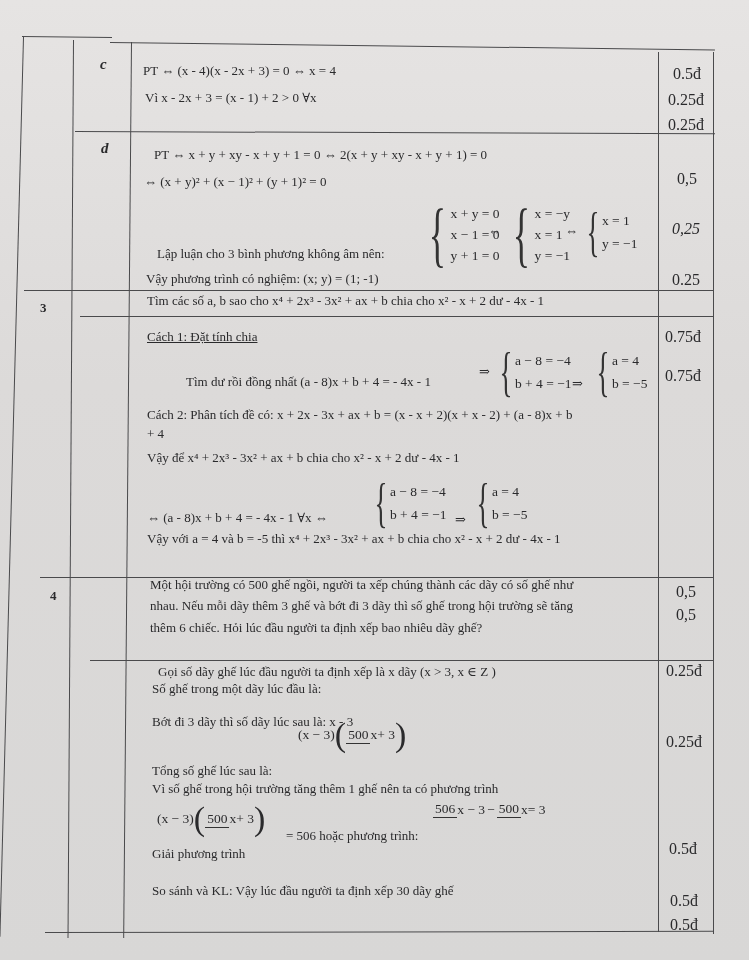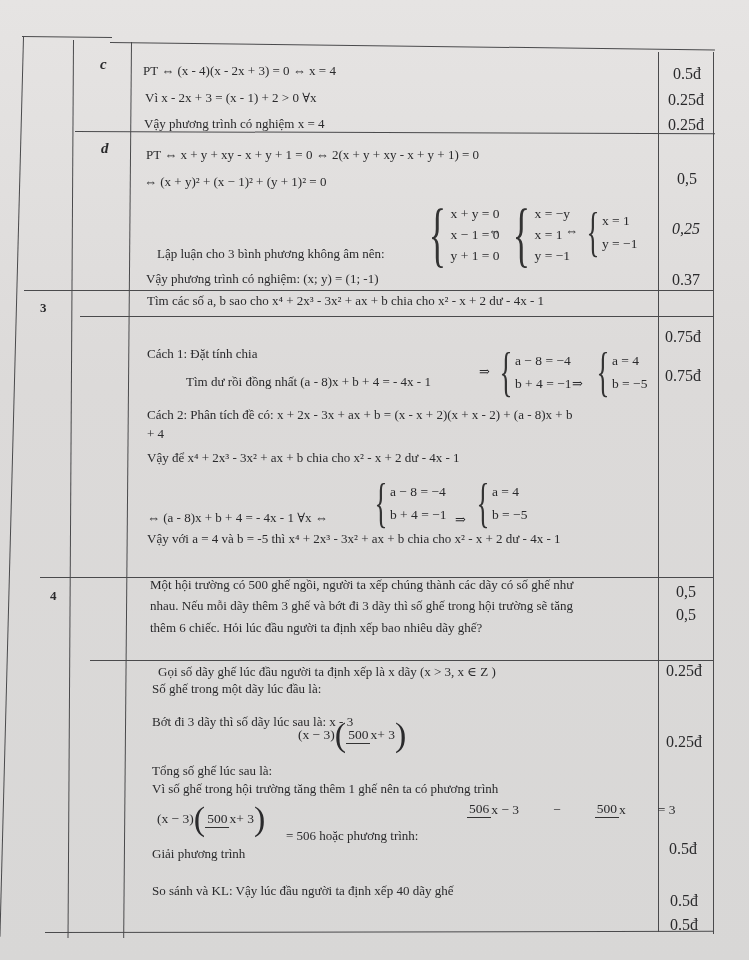--- a/index.html
+++ b/index.html
@@ -45,27 +45,26 @@
   <div class="hl" style="left:75px; top:131px; width:640px; transform:rotate(0.2deg); transform-origin:left;"></div>
   <div class="hl" style="left:24px; top:290px; width:690px;"></div>
   <div class="hl" style="left:80px; top:316px; width:634px;"></div>
   <div class="hl" style="left:40px; top:577px; width:674px;"></div>
   <div class="hl" style="left:90px; top:660px; width:624px;"></div>
   <div class="hl" style="left:45px; top:932px; width:669px; transform:rotate(-0.1deg); transform-origin:left;"></div>
 
   <div class="t label" style="left:100px; top:56px;">c</div>
   <div class="t" style="left:143px; top:63px;">PT ⇔ (x - 4)(x - 2x + 3) = 0 ⇔ x = 4</div>
   <div class="t" style="left:145px; top:90px;">Vì x - 2x + 3 = (x - 1) + 2 &gt; 0 ∀x</div>
-  <div class="t" style="left:144px; top:116px;">Vậy phương trình có nghiệm x = 4</div>
   <div class="t score" style="left:673px; top:66px;">0.5đ</div>
   <div class="t score" style="left:668px; top:92px;">0.25đ</div>
   <div class="t score" style="left:668px; top:117px;">0.25đ</div>
 
   <div class="t label" style="left:101px; top:140px;">d</div>
-  <div class="t" style="left:146px; top:147px;font-family:Liberation Serif, serif;">PT ⇔ x + y + xy - x + y + 1 = 0 ⇔  2(x + y + xy - x + y + 1) = 0</div>
+  <div class="t" style="left:154px; top:147px;font-family:Liberation Serif, serif;">PT ⇔ x + y + xy - x + y + 1 = 0 ⇔  2(x + y + xy - x + y + 1) = 0</div>
   <div class="t" style="left:144px; top:174px;">⇔  (x + y)² + (x − 1)² + (y + 1)² = 0</div>
   <div class="t" style="left:157px; top:246px;">Lập luận cho 3 bình phương không âm nên:</div>
 
   <div class="sys" style="left:420px; top:198px;">
     <span class="brace brace3">{</span>
     <div class="sys-lines">
       <span>x + y = 0</span>
       <span>x − 1 = 0</span>
       <span>y + 1 = 0</span>
     </div>
@@ -83,25 +82,25 @@
   <div class="sys sys2" style="left:580px; top:205px;">
     <span class="brace">{</span>
     <div class="sys-lines">
       <span>x = 1</span>
       <span>y = −1</span>
     </div>
   </div>
   <div class="t" style="left:146px; top:271px;">Vậy phương trình có nghiệm: (x; y) = (1; -1)</div>
   <div class="t score" style="left:677px; top:171px;">0,5</div>
   <div class="t score" style="left:672px; top:221px;font-style:italic;">0,25</div>
-  <div class="t score" style="left:672px; top:272px;">0.37</div>
+  <div class="t score" style="left:672px; top:272px;">0.25</div>
 
   <div class="t qnum" style="left:40px; top:300px;">3</div>
   <div class="t" style="left:147px; top:293px;">Tìm các số a, b sao cho x⁴ + 2x³ - 3x² + ax + b chia cho x² - x + 2 dư - 4x - 1</div>
-  <div class="t" style="left:147px; top:346px;">Cách 1: Đặt tính chia</div>
+  <div class="t" style="left:147px; top:329px;text-decoration:underline;">Cách 1: Đặt tính chia</div>
   <div class="t score" style="left:665px; top:329px;">0.75đ</div>
   <div class="t" style="left:186px; top:374px;">Tìm dư rồi đồng nhất (a - 8)x + b + 4 = - 4x - 1</div>
   <div class="t" style="left:479px; top:364px;">⇒</div>
   <div class="sys sys2" style="left:493px; top:345px;">
     <span class="brace">{</span>
     <div class="sys-lines">
       <span>a − 8 = −4</span>
       <span>b + 4 = −1</span>
     </div>
   </div>
@@ -162,33 +161,33 @@
     <span>(x − 3)</span>
     <span class="paren">(</span>
     <span class="frac">
         <span class="n">500</span>
         <span>x</span>
       </span>
     <span>+ 3</span>
     <span class="paren">)</span>
   </div>
   <div class="t" style="left:286px; top:828px;">= 506  hoặc phương trình:</div>
-  <div class="expr" style="left:467px; top:801px;gap:32px;">
+  <div class="expr" style="left:433px; top:801px;">
     <span class="frac">
         <span class="n">506</span>
         <span>x − 3</span>
       </span>
     <span style="margin:0 2px;">−</span>
     <span class="frac">
         <span class="n">500</span>
         <span>x</span>
       </span>
     <span>= 3</span>
   </div>
   <div class="t" style="left:152px; top:846px;">Giải phương trình</div>
-  <div class="t" style="left:152px; top:883px;">So sánh và KL: Vậy lúc đầu người ta định xếp 40 dãy ghế</div>
+  <div class="t" style="left:152px; top:883px;">So sánh và KL: Vậy lúc đầu người ta định xếp 30 dãy ghế</div>
 
   <div class="t score" style="left:666px; top:663px;">0.25đ</div>
   <div class="t score" style="left:666px; top:734px;">0.25đ</div>
   <div class="t score" style="left:669px; top:841px;">0.5đ</div>
   <div class="t score" style="left:670px; top:893px;">0.5đ</div>
   <div class="t score" style="left:670px; top:917px;">0.5đ</div>
 </div>
 
 </body></html>

